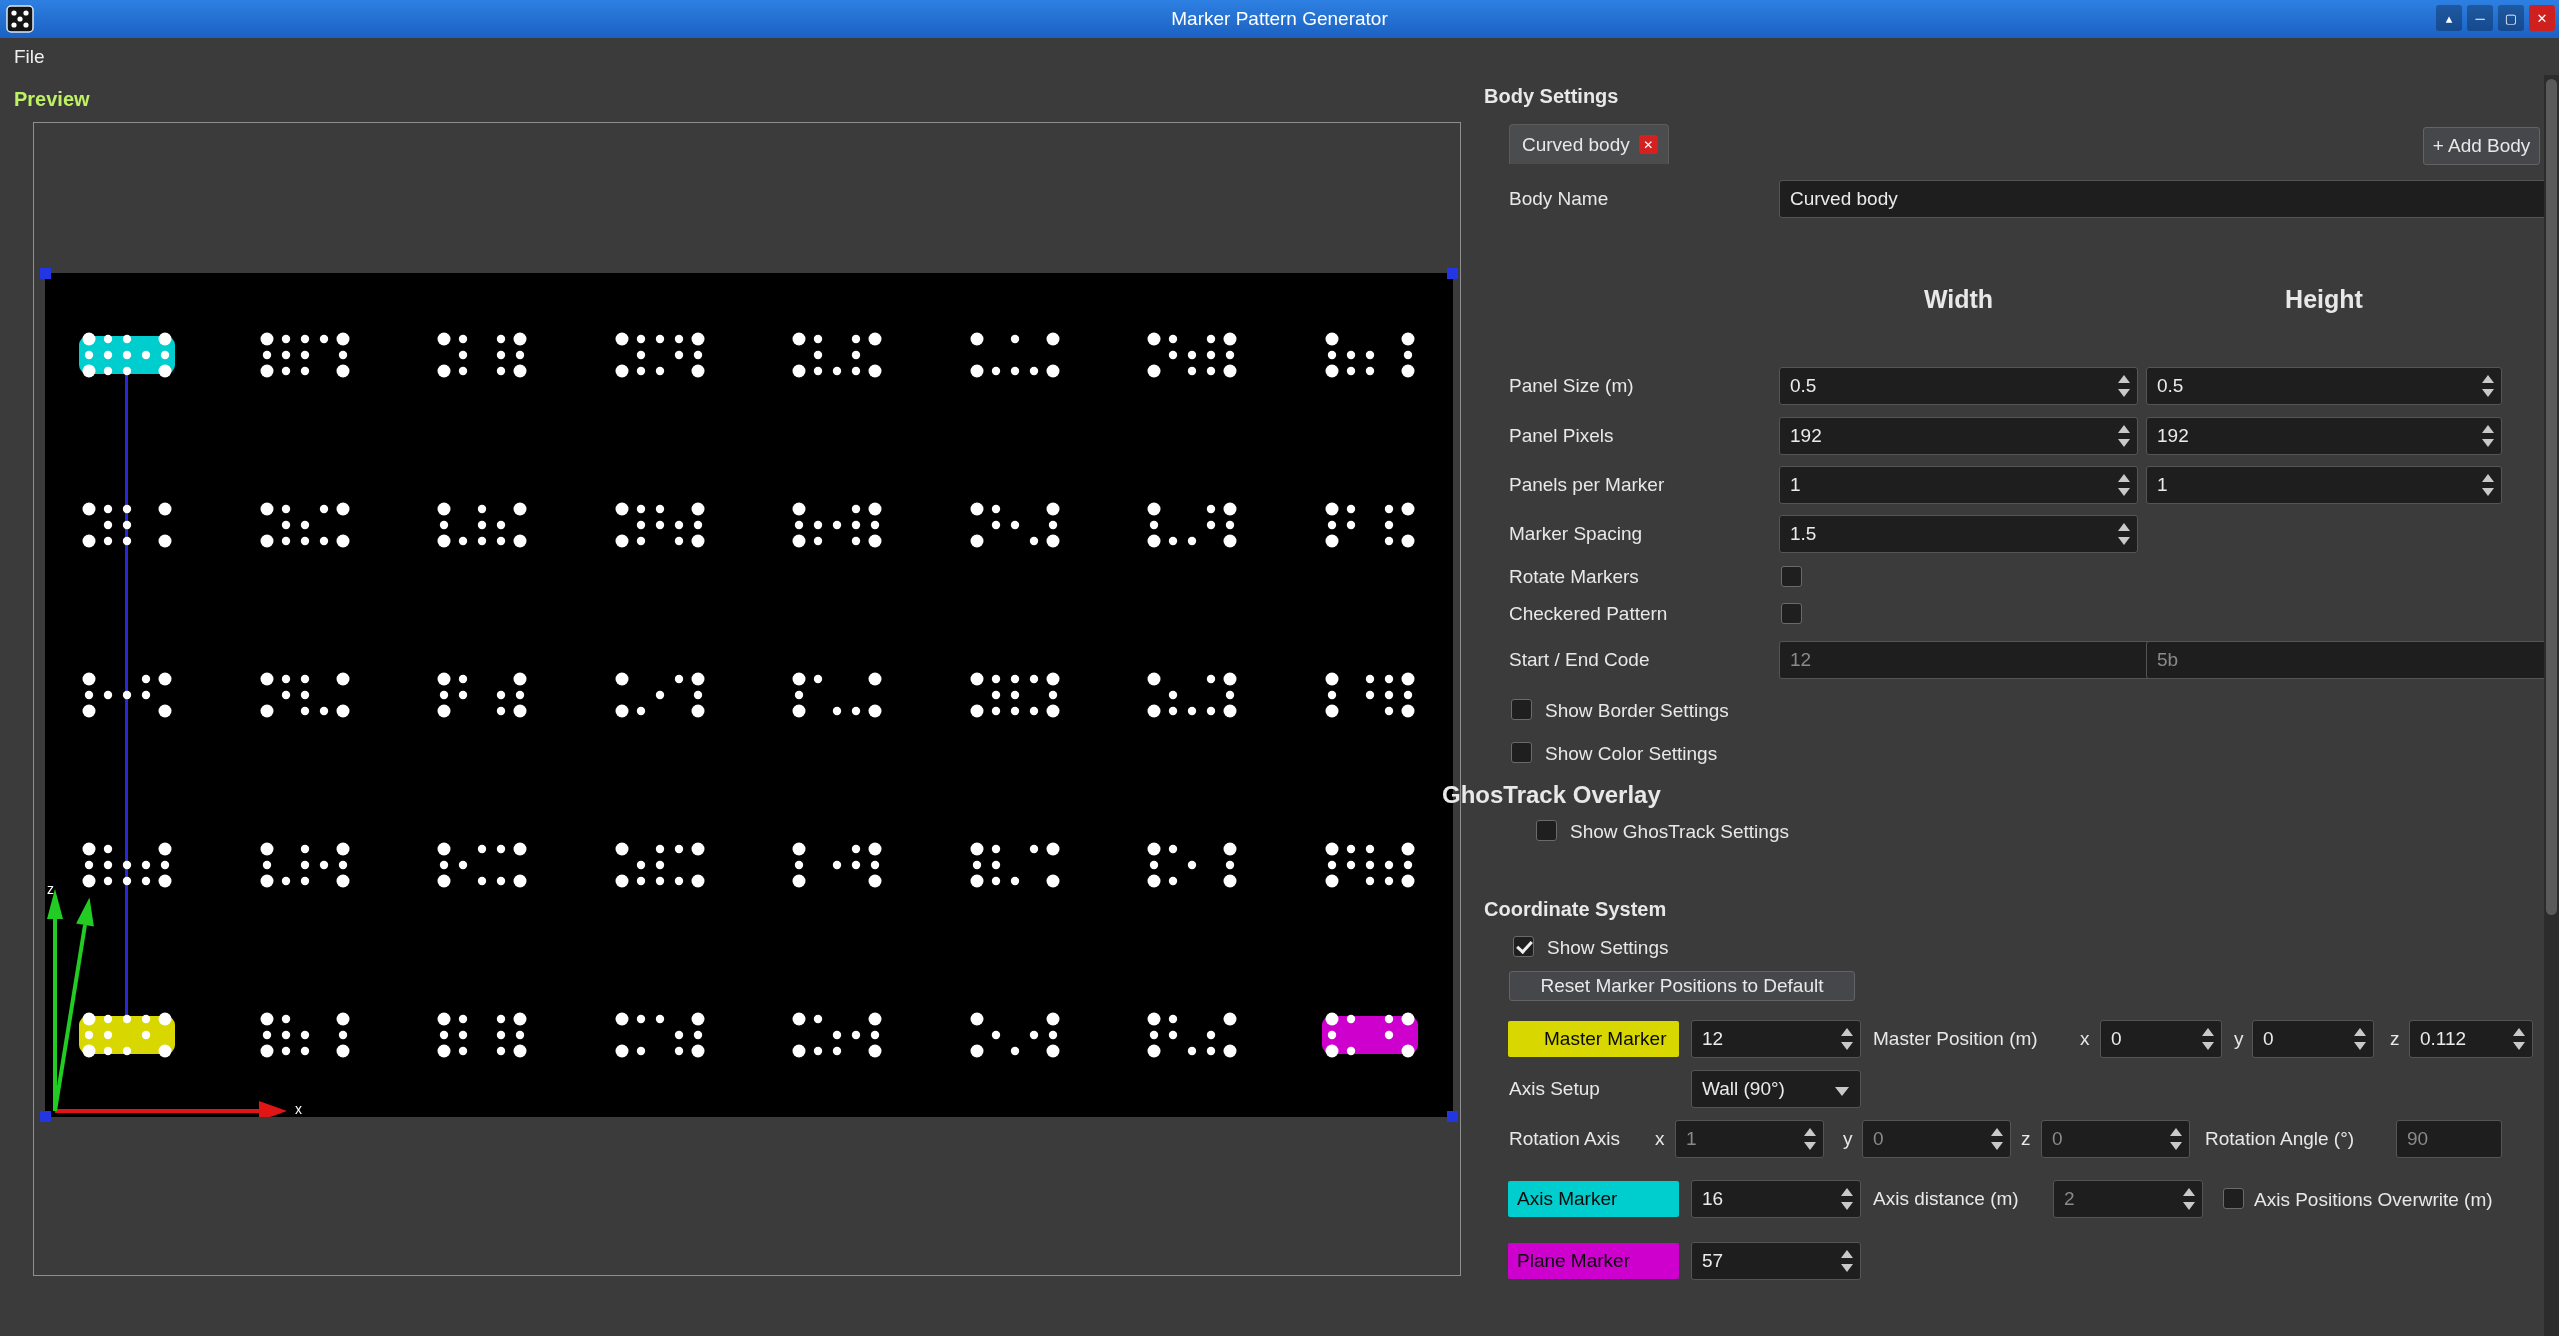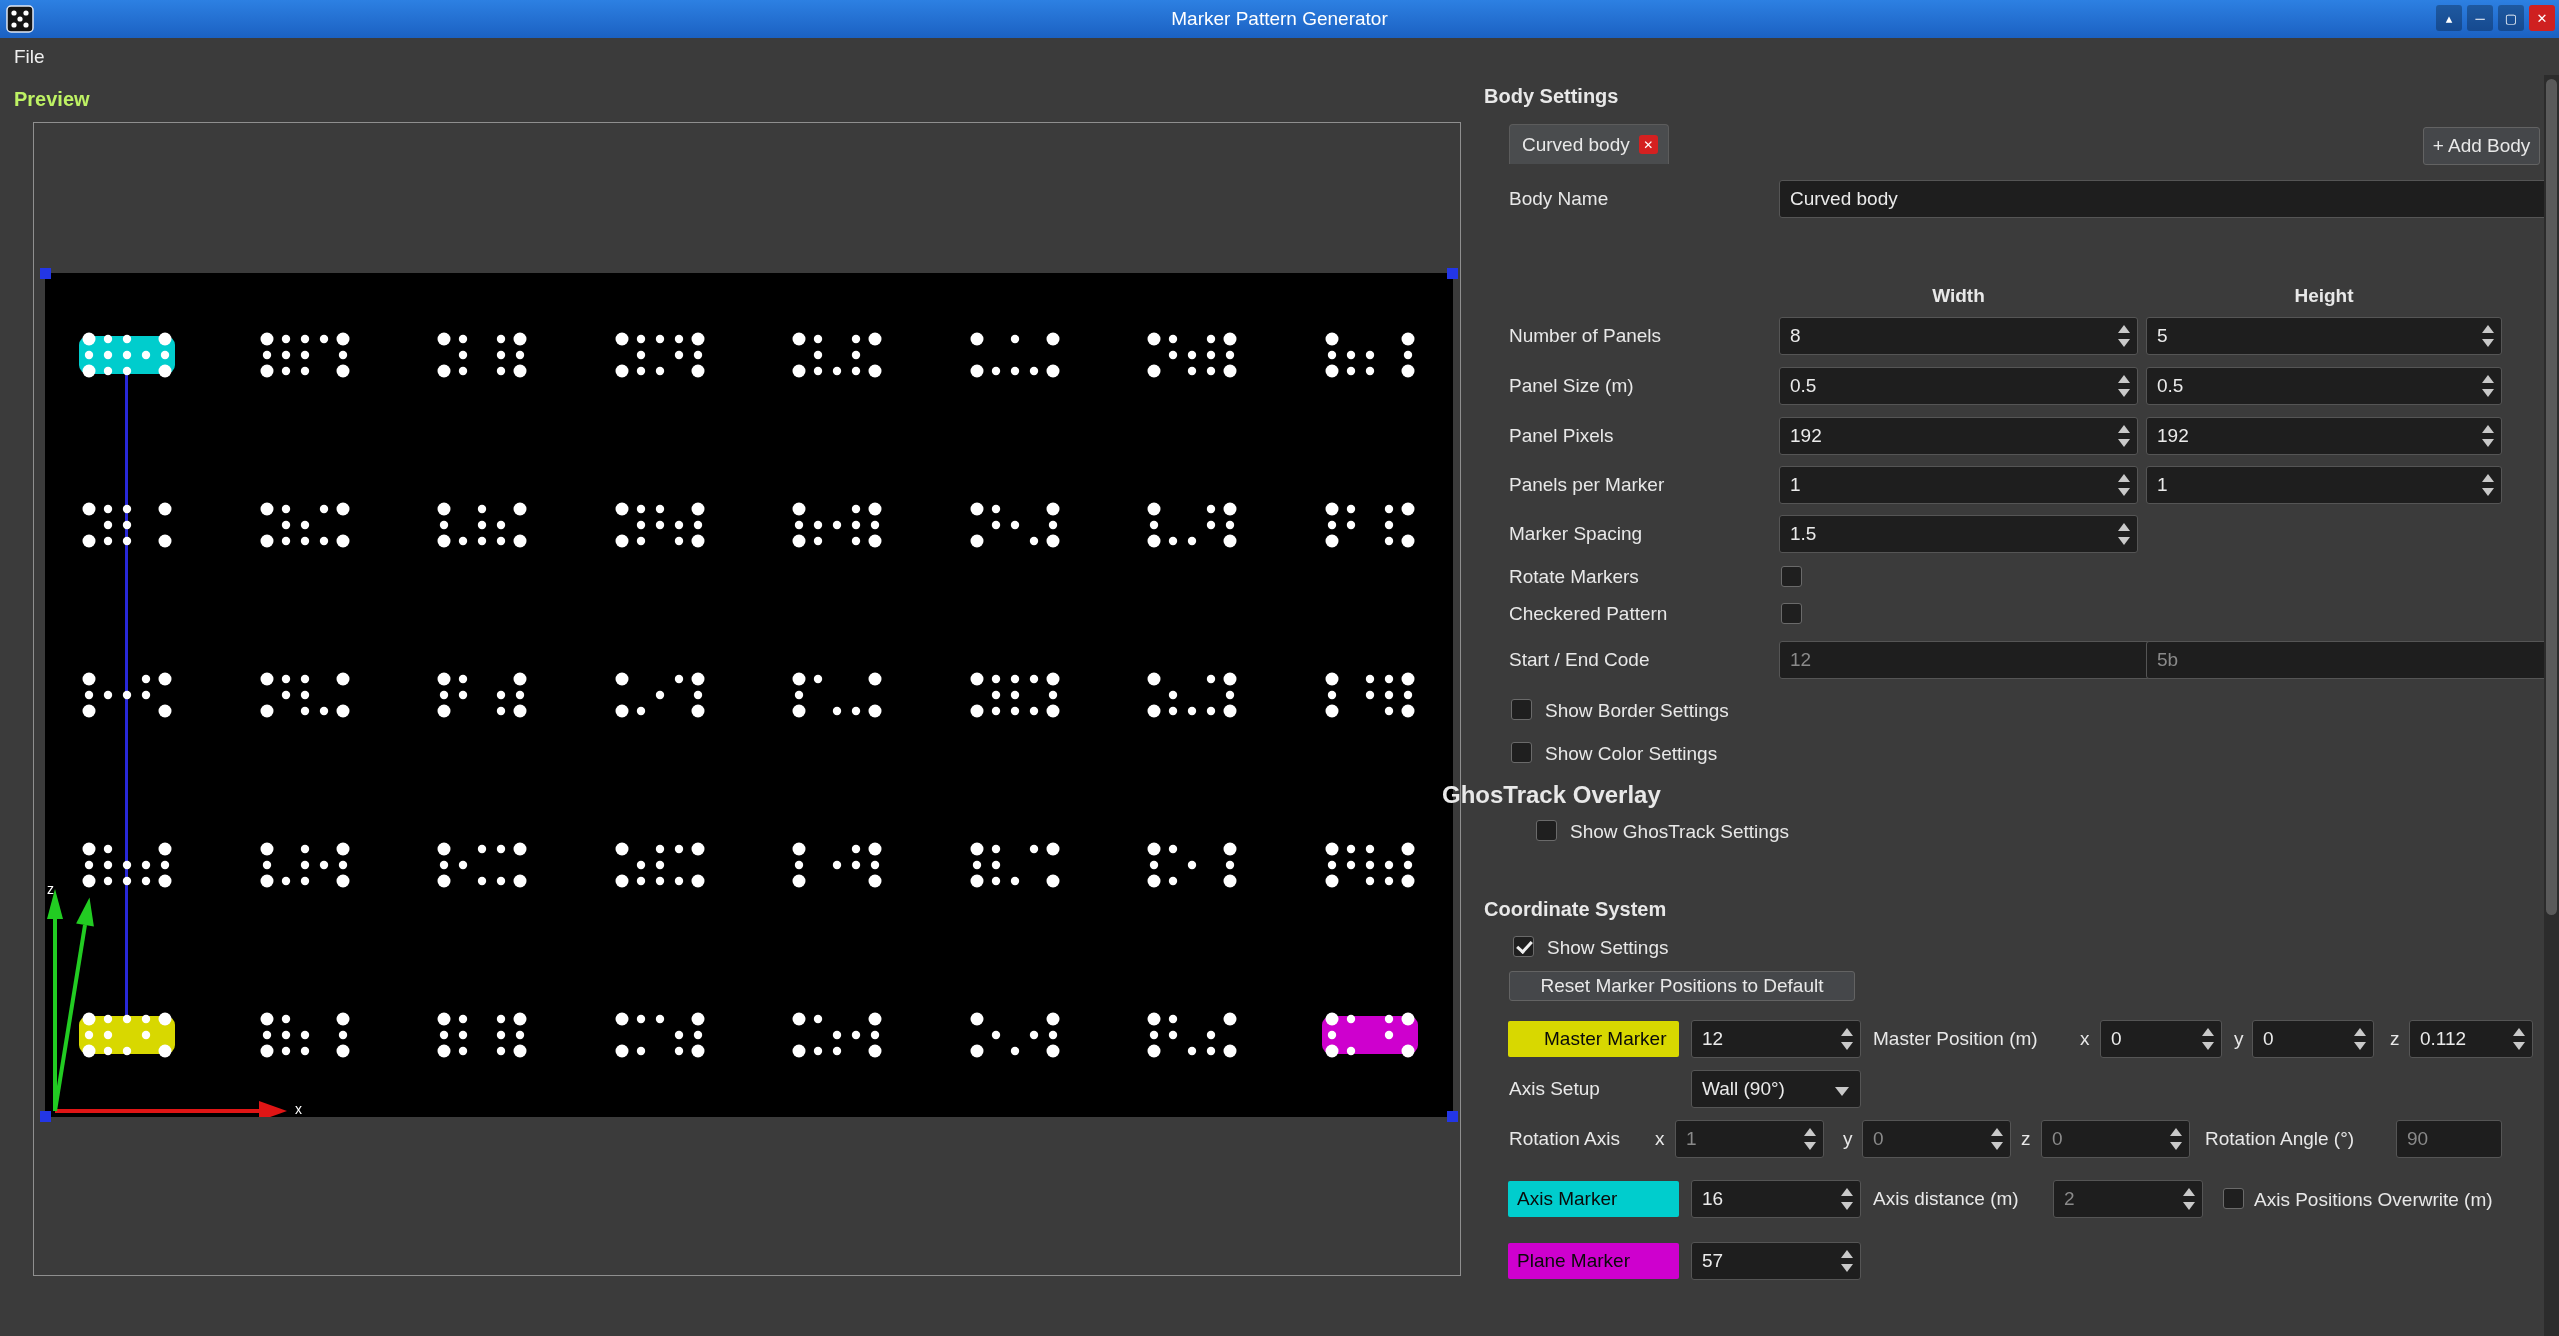--- a/index.html
+++ b/index.html
@@ -51,21 +51,21 @@
   .btn {
     background:#45474a; border:1px solid #636363; border-radius:3px; color:#e8e8e8;
     font-size:19px; font-family:inherit; cursor:pointer;
   }
   .add-body { position:absolute; left:2423px; top:127px; width:117px; height:38px; }
   .reset-btn { position:absolute; left:1509px; top:971px; width:346px; height:30px; }
   .frow { position:absolute; left:1509px; width:1035px; height:38px; }
   .flabel { position:absolute; left:0; top:0; line-height:38px; font-size:19px; color:#e8e8e8; white-space:nowrap; }
   .c1 { position:absolute; left:270px; width:359px; height:38px; }
   .c2 { position:absolute; left:637px; width:356px; height:38px; }
-  .hdr { position:absolute; text-align:center; font-size:19px; font-weight:bold; top:0; }
+  .hdr { position:absolute; text-align:center; font-size:25px; font-weight:bold; top:0; }
   input.field {
     width:100%; height:38px; background:#1e1e1e; border:1px solid #555; border-radius:3px;
     color:#ebebeb; font-size:19px; font-family:inherit; padding:0 10px;
   }
   .spin { height:38px; }
   .spin input {
     width:100%; height:100%; background:#1e1e1e; border:1px solid #555; border-radius:3px;
     color:#ebebeb; font-size:19px; font-family:inherit; padding:0 32px 0 10px;
   }
   .spin input.dim, input.field.dim { color:#8a8a8a; }
@@ -668,37 +668,20 @@
     <span class="flabel">Body Name</span>
     <input class="field c1" value="Curved body" style="">
   </div>
 
 
   <div class="frow" style="top:285px;height:26px">
     <span class="hdr" style="left:270px;width:359px">Width</span>
     <span class="hdr" style="left:637px;width:356px">Height</span>
   </div>
 
-  <div class="frow" style="top:317px">
-    <span class="flabel">Number of Panels</span>
-    <div class="spin c1">
-      <input value="8" style="">
-      <div class="spin-btns">
-          <span class="arr-up"></span>
-          <span class="arr-dn"></span>
-        </div>
-    </div>
-    <div class="spin c2">
-      <input value="5" style="">
-      <div class="spin-btns">
-          <span class="arr-up"></span>
-          <span class="arr-dn"></span>
-        </div>
-    </div>
-  </div>
 
   <div class="frow" style="top:367px">
     <span class="flabel">Panel Size (m)</span>
     <div class="spin c1">
       <input value="0.5" style="">
       <div class="spin-btns">
           <span class="arr-up"></span>
           <span class="arr-dn"></span>
         </div>
     </div>

